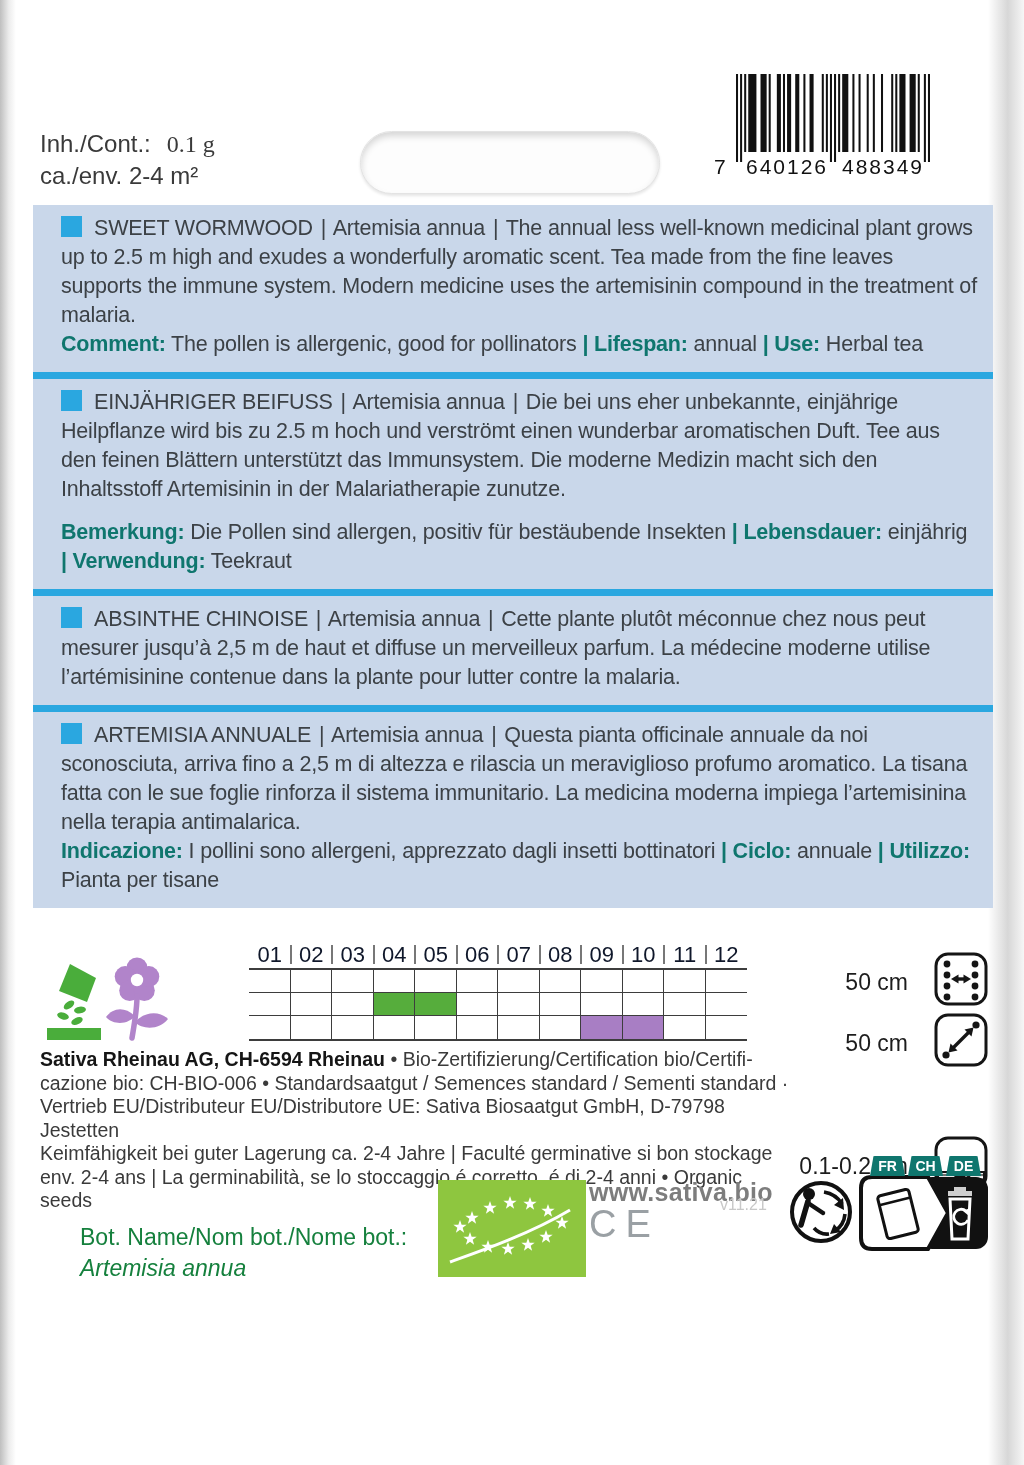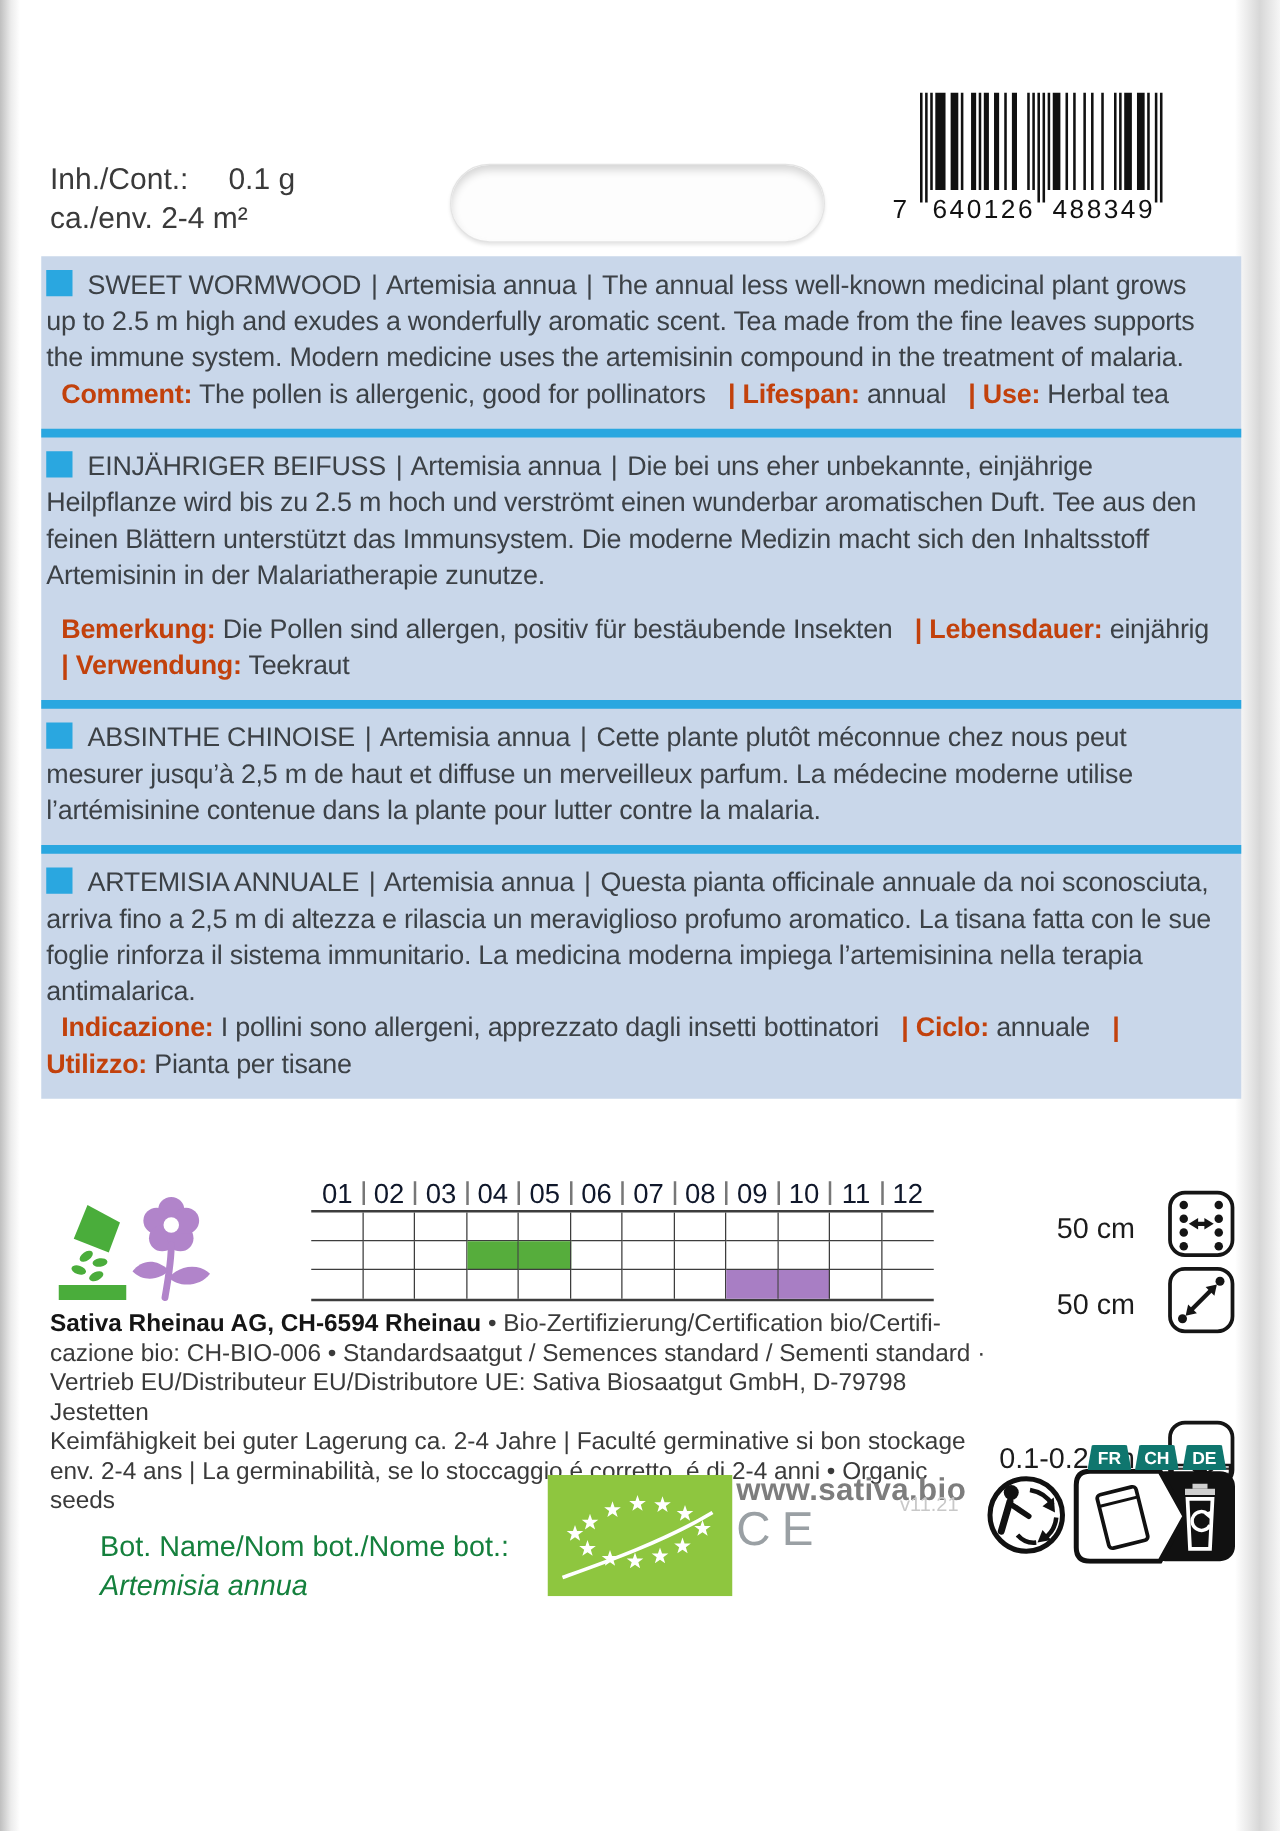--- a/index.html
+++ b/index.html
@@ -9,37 +9,37 @@
     font-family:"Liberation Sans",sans-serif;color:#3a3a3a;overflow:hidden;
   }
   
   .edge-left{position:absolute;left:0;top:0;width:16px;height:100%;
     background:linear-gradient(to right,#bfbfbf,#ececec 55%,#ffffff);}
   .edge-right{position:absolute;right:0;top:0;width:36px;height:100%;
     background:linear-gradient(to left,#f6f6f6,#d7d7d7 45%,#ffffff);}
 
   
   .content-info{position:absolute;left:40px;top:128px;font-size:24px;line-height:31px;color:#3a3a3a;}
-  .content-info .val{margin-left:32px;}
+  .content-info .val{margin-left:16px;font-family:Liberation Serif, serif;}
 
   
   .hang-hole{position:absolute;left:360px;top:131px;width:298px;height:61px;border-radius:34px;
     background:#fdfdfd;border:1px solid #e3e3e3;
     box-shadow:inset 0 4px 7px rgba(0,0,0,0.16),inset 0 -2px 3px rgba(255,255,255,.9),0 2px 3px rgba(0,0,0,0.10);}
 
   
   .barcode{position:absolute;left:712px;top:74px;}
   .barcode svg{display:block;}
   .barcode text{font-family:"Liberation Sans",sans-serif;font-size:21px;fill:#111;}
 
   
   .panel{position:absolute;left:33px;top:205px;width:960px;background:#c9d7ea;}
-  .lang-block{padding:9px 16px 13px 4px;font-size:21.5px;line-height:29px;color:#3c4146;letter-spacing:-0.2px;}
+  .lang-block{padding:9px 16px 13px 28px;font-size:21.5px;line-height:29px;color:#3c4146;letter-spacing:-0.2px;}
   .lang-block p{margin:0;}
-  .lang-block b{color:#c2410c;margin-left:12px;}
+  .lang-block b{color:#0f766e;}
   .meta.gap{margin-top:14px !important;}
   .bullet{display:inline-block;width:21px;height:21px;background:#2aa7e0;margin-right:12px;vertical-align:-2px;}
   .sep{margin:0 2px;}
   .divider{height:7px;background:#2aa7e0;}
 
   
   .calendar{position:absolute;left:249px;top:941px;width:498px;}
   .cal-months{display:grid;grid-template-columns:repeat(12,1fr);height:27px;align-items:center;
     text-align:center;font-size:22px;color:#0f172a;}
   .cal-month{position:relative;line-height:27px;}

